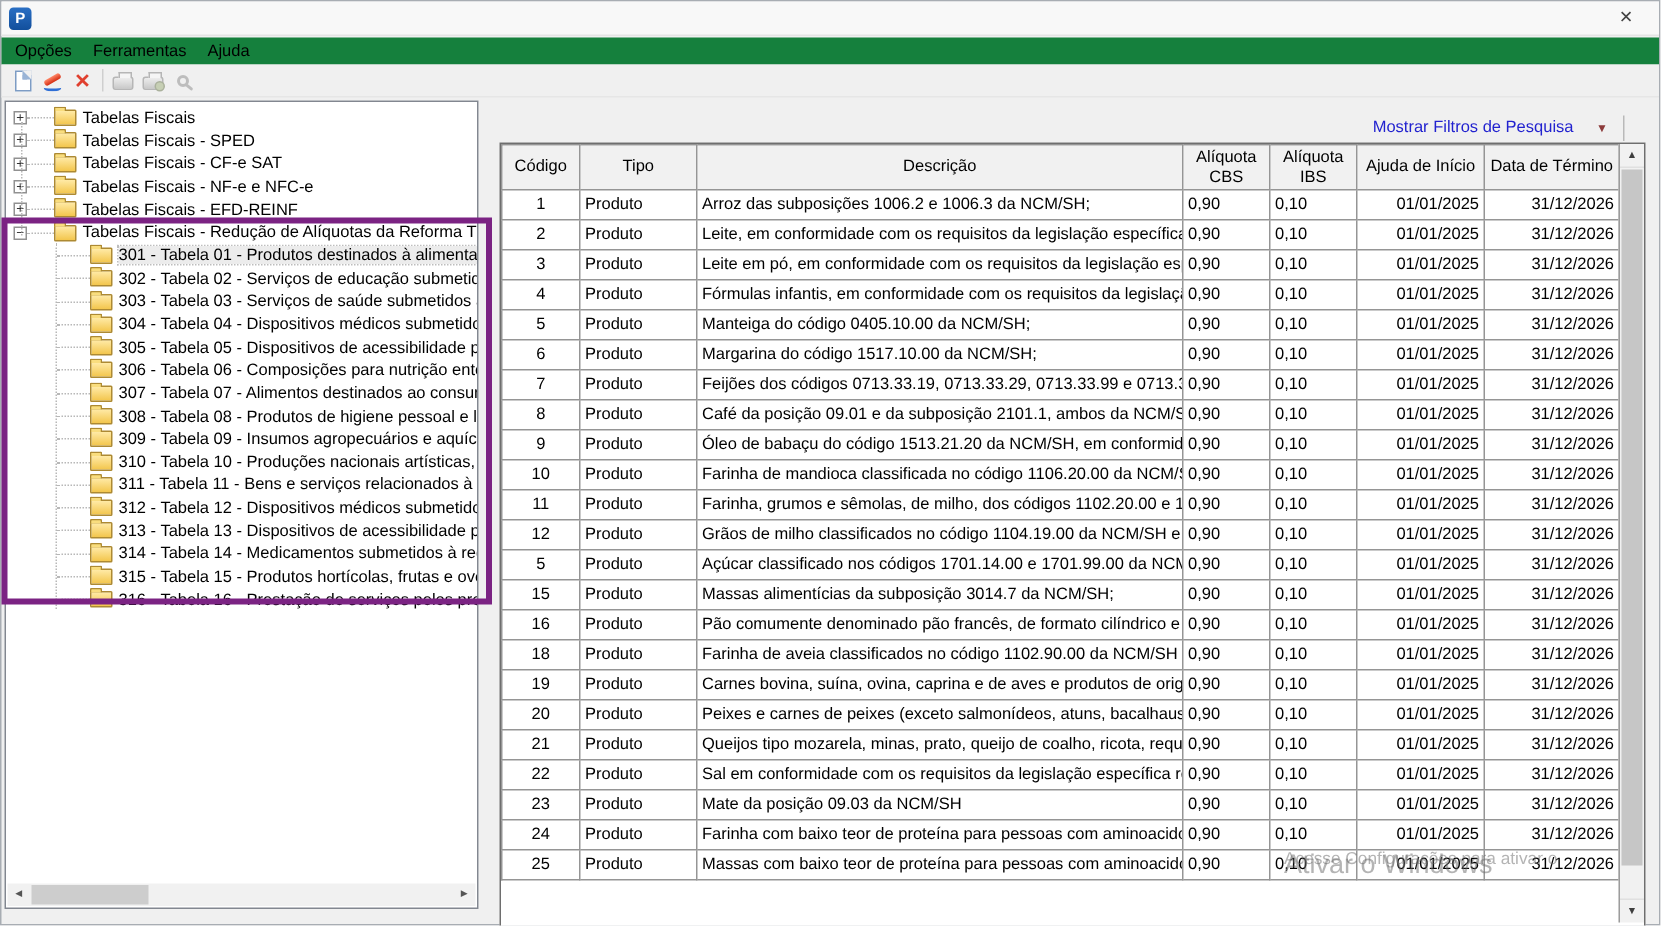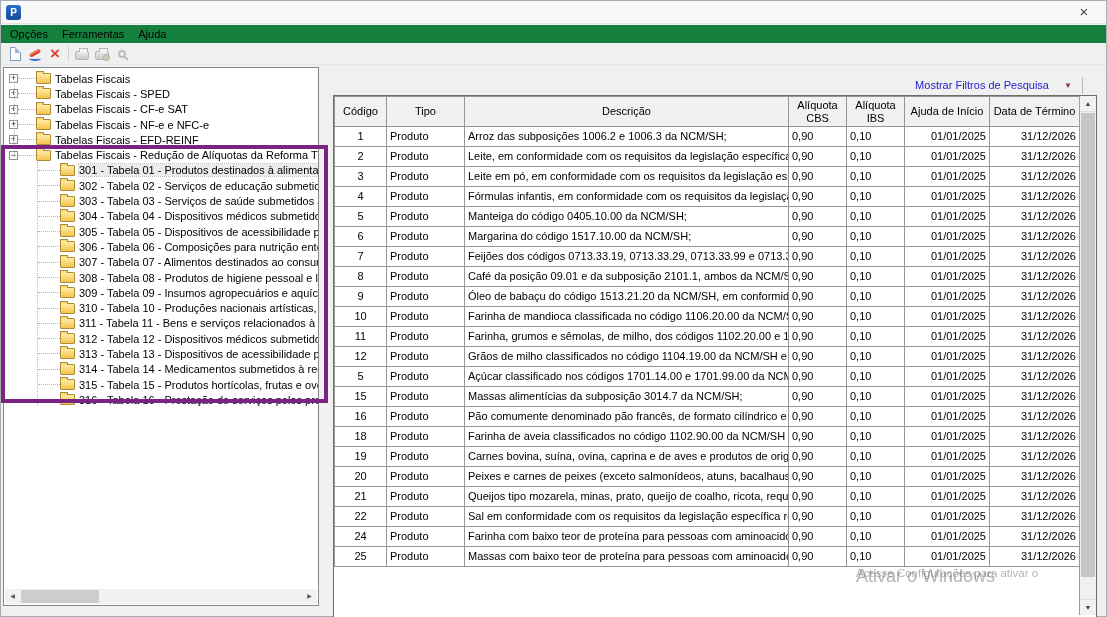--- a/index.html
+++ b/index.html
@@ -486,20 +486,29 @@
           <tr>
             <td class="c-cod">22</td>
             <td class="c-tipo">Produto</td>
             <td class="c-desc">Sal em conformidade com os requisitos da legislação específica relativos a</td>
             <td class="c-cbs">0,90</td>
             <td class="c-ibs">0,10</td>
             <td class="c-ini">01/01/2025</td>
             <td class="c-ter">31/12/2026</td>
           </tr>
           <tr>
+            <td class="c-cod">23</td>
+            <td class="c-tipo">Produto</td>
+            <td class="c-desc">Mate da posição 09.03 da NCM/SH</td>
+            <td class="c-cbs">0,90</td>
+            <td class="c-ibs">0,10</td>
+            <td class="c-ini">01/01/2025</td>
+            <td class="c-ter">31/12/2026</td>
+          </tr>
+          <tr>
             <td class="c-cod">24</td>
             <td class="c-tipo">Produto</td>
             <td class="c-desc">Farinha com baixo teor de proteína para pessoas com aminoacidopatias, a</td>
             <td class="c-cbs">0,90</td>
             <td class="c-ibs">0,10</td>
             <td class="c-ini">01/01/2025</td>
             <td class="c-ter">31/12/2026</td>
           </tr>
           <tr>
             <td class="c-cod">25</td>

